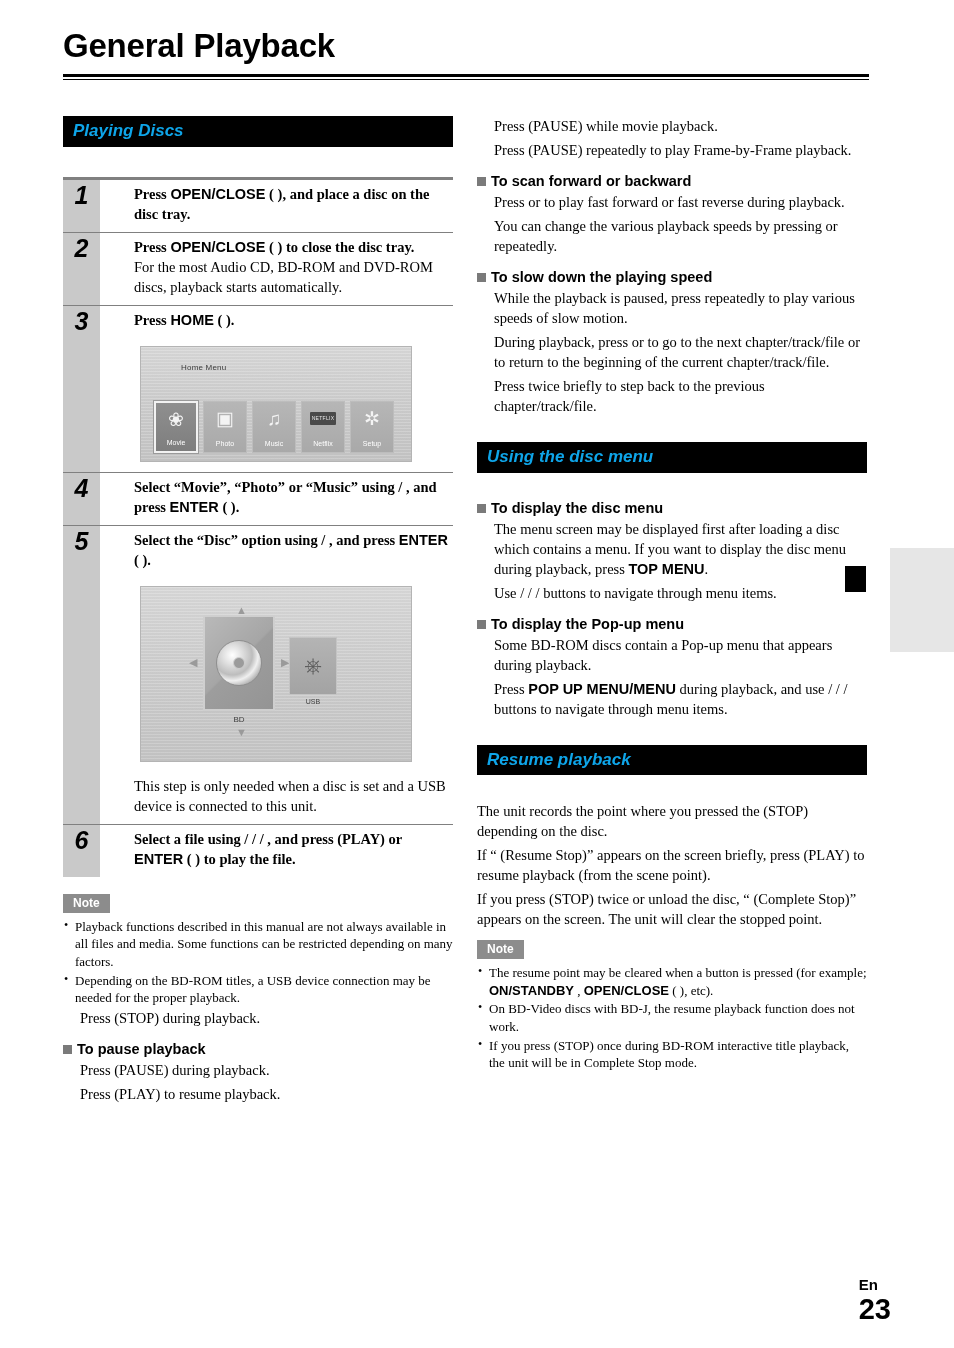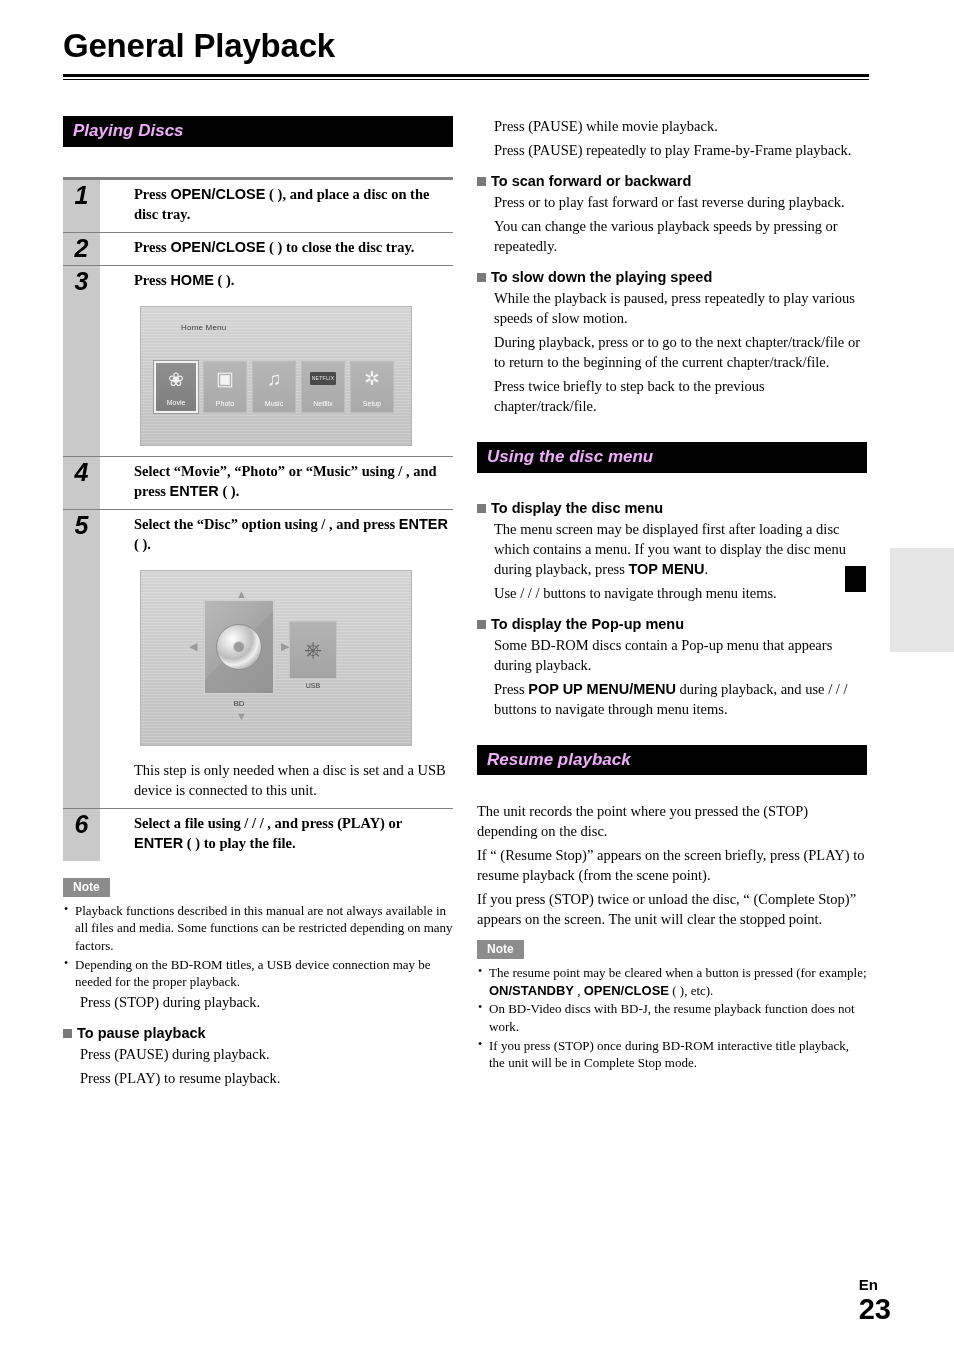--- a/index.html
+++ b/index.html
@@ -27,21 +27,21 @@
   .title-rule-thick { height:3px; background:#000; margin-top:10px; }
   .title-rule-thin  { height:1px; background:#000; margin-top:2px; }
 
   
   .col { position:absolute; top:116px; }
   .col-left  { left:63px;  width:390px; }
   .col-right { left:477px; width:390px; }
 
   
   .sec-bar {
-    background:#000; color:#f0abfc;
+    background:#000; color:#0ea5e9;
     font-family:"Liberation Sans", sans-serif;
     font-style: italic; font-weight:bold;
     font-size:17px;
     padding:5px 0 6px 10px;
     line-height:1.15;
   }
 
   
   .steps { margin-top:30px; position:relative; }
   .step { display:flex; position:relative; }
@@ -71,21 +71,21 @@
   
   .shot-row { display:flex; }
   .shot-gutter { width:37px; min-width:37px; background:#c9c9c9; }
   .shot-area { flex:1; padding:8px 0 10px 10px; }
 
   .shot {
     border:1px solid #b4b4b4;
     background: linear-gradient(180deg,#d8d8d8 0%,#cfcfcf 40%,#c4c4c4 100%);
     position:relative; overflow:hidden;
   }
-  .shot.home { width:272px; height:140px; margin-left:30px; }
+  .shot.home { width:272px; height:116px; margin-left:30px; }
   .shot.disc { width:272px; height:176px; margin-left:30px; }
 
   .shot-brush {
     position:absolute; inset:0;
     background:repeating-linear-gradient(180deg,
       rgba(255,255,255,0.30) 0px, rgba(255,255,255,0.0) 1px,
       rgba(0,0,0,0.035) 2px, rgba(255,255,255,0.0) 3px);
   }
   .home-title {
     position:absolute; left:40px; top:16px;
@@ -239,20 +239,21 @@
     </div>
 
     <div class="step-rule-thin"></div>
 
     <div class="step">
       <div class="step-num-cell">
         <span class="step-num">2</span>
       </div>
       <div class="step-body">
         <div class="lead"><span>Press </span><span class="k">OPEN/CLOSE</span><span> (   ) to close the disc tray.</span></div>
+        <div class="sub">For the most Audio CD, BD-ROM and DVD-ROM discs, playback starts automatically.</div>
       </div>
     </div>
 
     <div class="step-rule-thin"></div>
 
     <div class="step">
       <div class="step-num-cell">
         <span class="step-num">3</span>
       </div>
       <div class="step-body">

